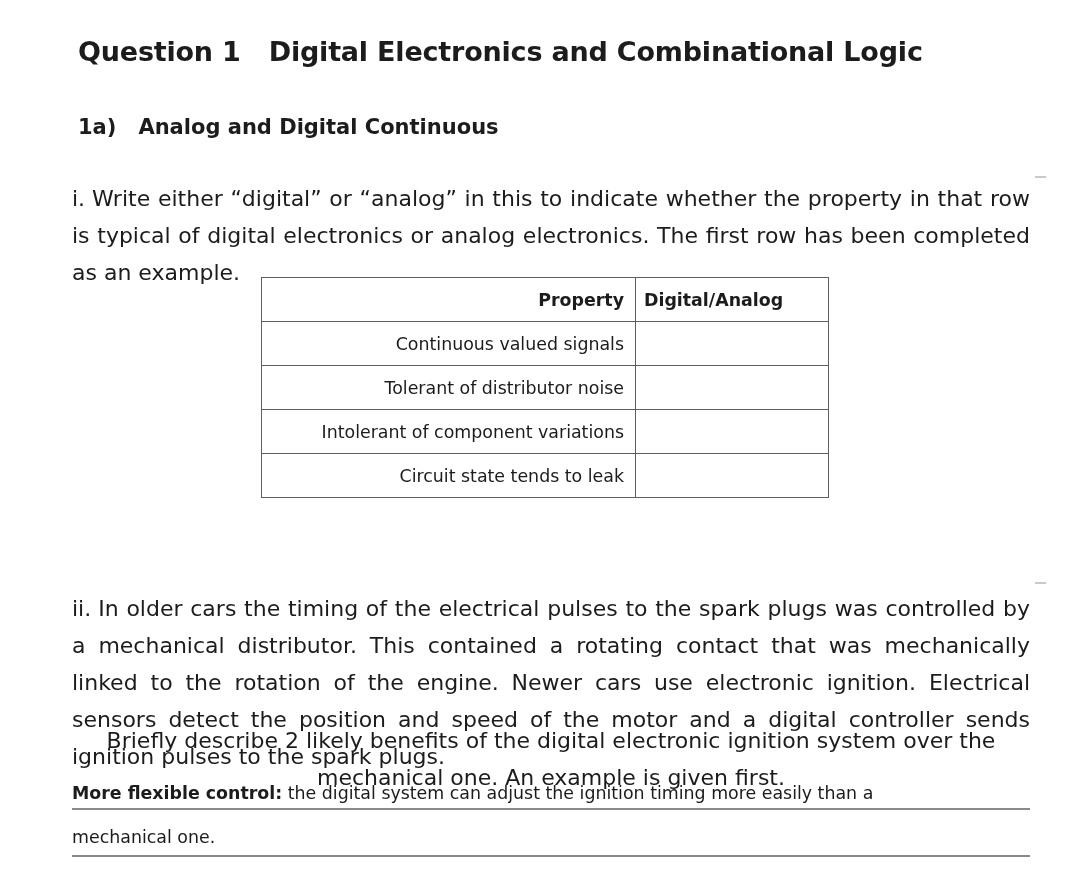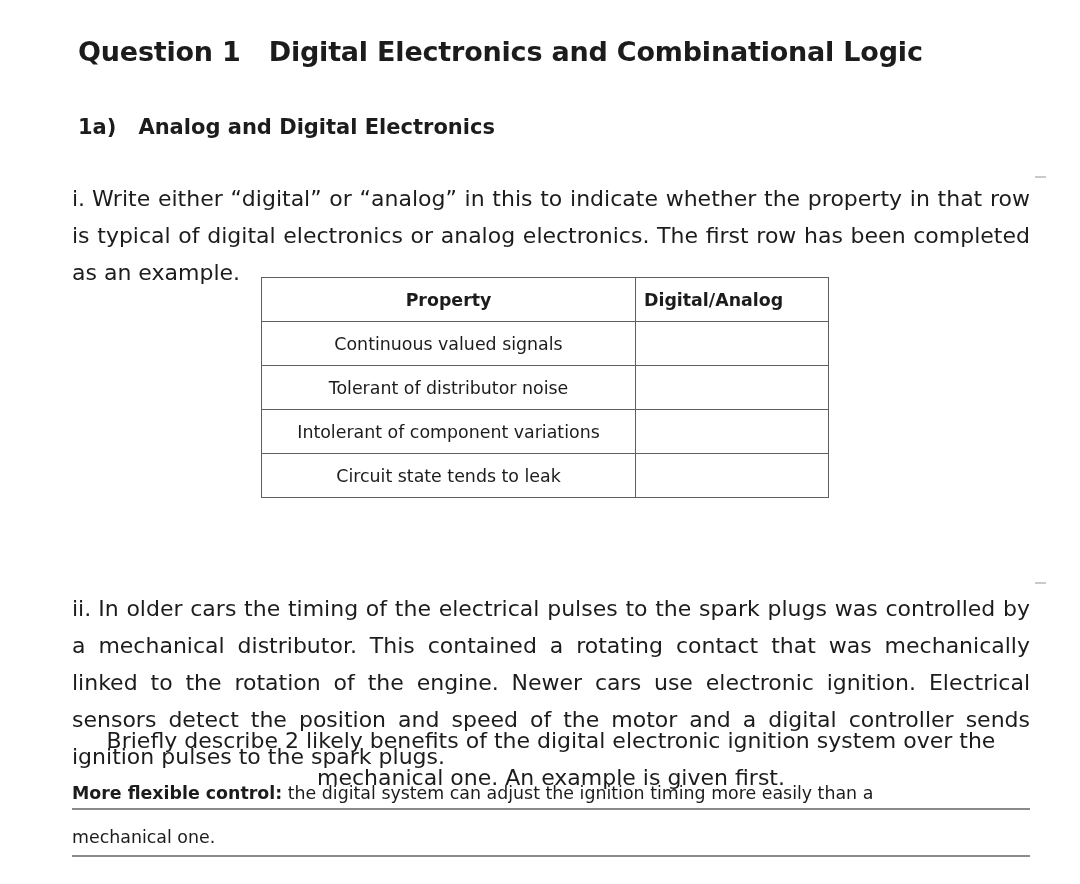--- a/index.html
+++ b/index.html
@@ -83,21 +83,21 @@
   .qtable td, .qtable th {
     border: 1.4px solid #5f5f5f;
     height: 44px;
     box-sizing: border-box;
     font-weight: normal;
     vertical-align: middle;
   }
   .qtable .col-prop {
     width: 374px;
     padding: 0 11px;
-    text-align: center;
+    text-align: right;
   }
   .qtable .col-val {
     width: 193px;
     padding: 0 8px;
     text-align: left;
   }
   .qtable thead th {
     font-weight: bold;
   }
 
@@ -135,21 +135,21 @@
 </head>
 <body>
 
 <div class="page">
 
   <h1 class="title">
     <span class="q-label">Question 1</span><span>Digital Electronics and Combinational Logic</span>
   </h1>
 
   <h2 class="subtitle">
-    <span class="s-label">1a)</span><span>Analog and Digital Electronics</span>
+    <span class="s-label">1a)</span><span>Analog and Digital Continuous</span>
   </h2>
 
   <p class="para" id="para-i">
     <span class="marker">i.</span><span>Write either “digital” or “analog” in this to indicate whether the property in that row is typical of digital electronics or analog electronics.  The first row has been completed as an example.</span>
   </p>
 
   <div class="margin-tick" id="tick-1"></div>
 
   <table class="qtable">
     <thead>

